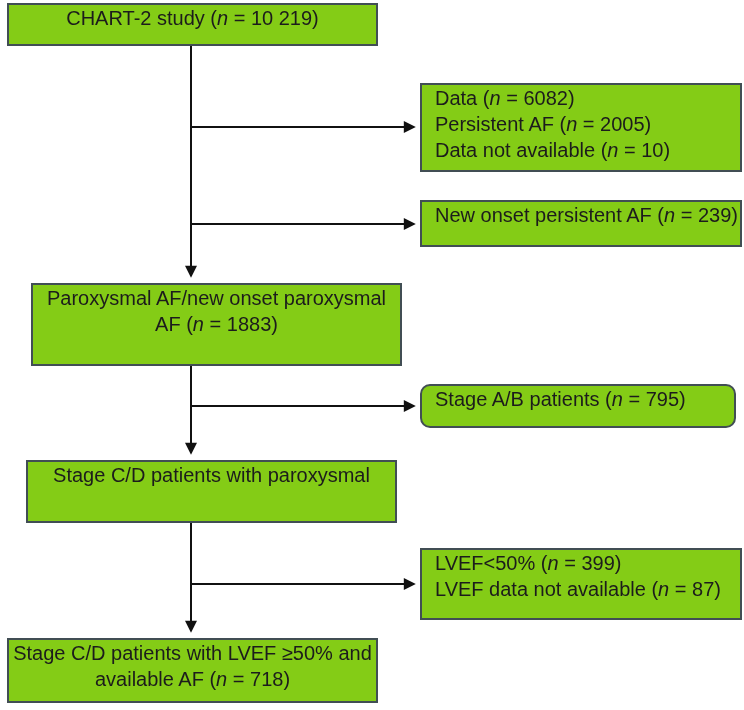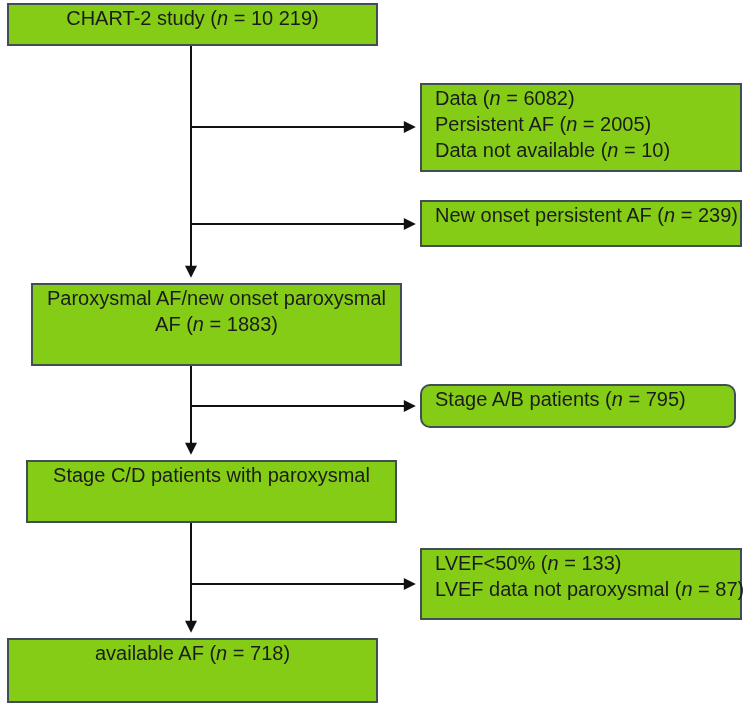--- a/index.html
+++ b/index.html
@@ -72,21 +72,22 @@
 
   <div class="box leftal" style="left:420px; top:384px; width:316px; height:44px;border-radius:10px;">
     <div class="line"><span>Stage A/B patients (</span><span class="it">n</span><span> = 795)</span></div>
   </div>
 
   <div class="box center" style="left:7px; top:460px; width:371px; height:63px;margin-left:19px;">
     <div class="line"><span>Stage C/D patients with paroxysmal</span><span class="it"></span><span></span></div>
   </div>
 
   <div class="box leftal" style="left:420px; top:548px; width:322px; height:72px;">
-    <div class="line"><span>LVEF&lt;50% (</span><span class="it">n</span><span> = 133)</span></div>
-    <div class="line"><span>LVEF data not paroxysmal (</span><span class="it">n</span><span> = 87)</span></div>
+    <div class="line"><span>LVEF&lt;50% (</span><span class="it">n</span><span> = 399)</span></div>
+    <div class="line"><span>LVEF data not available (</span><span class="it">n</span><span> = 87)</span></div>
   </div>
 
   <div class="box center" style="left:7px; top:638px; width:371px; height:65px;">
+    <div class="line"><span>Stage C/D patients with LVEF ≥50% and</span><span class="it"></span><span></span></div>
     <div class="line"><span>available AF (</span><span class="it">n</span><span> = 718)</span></div>
   </div>
 
 </div>
 
 </body></html>

